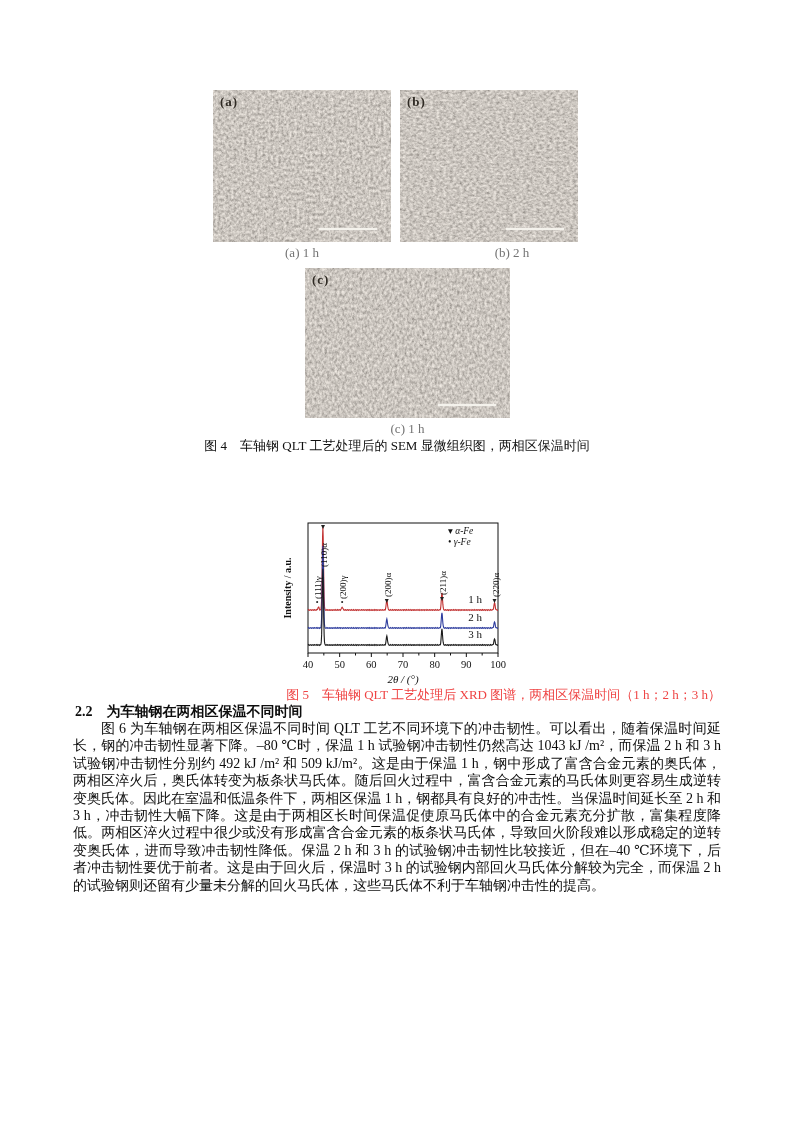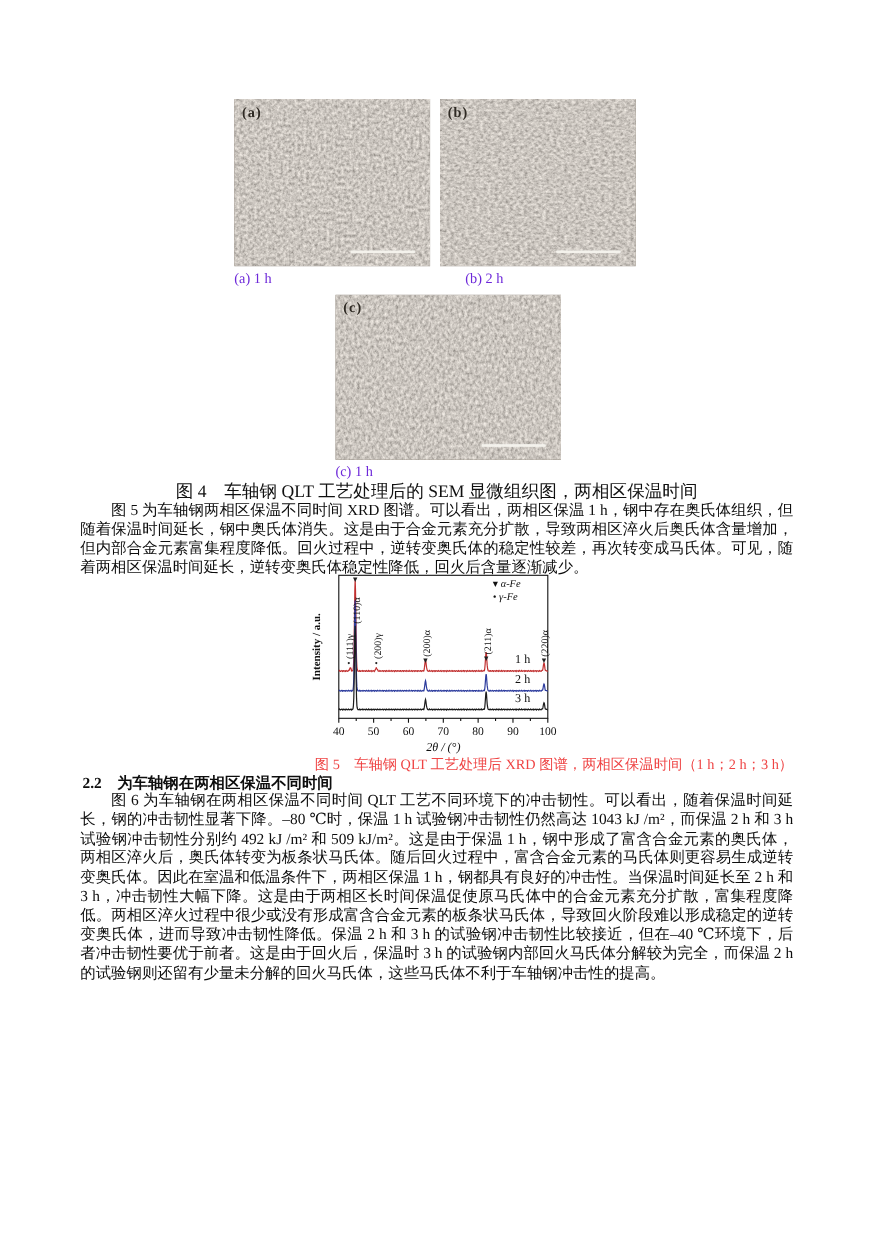--- a/index.html
+++ b/index.html
@@ -7,22 +7,22 @@
     position:relative;width:793px;height:1122px;margin:0 auto;background:#ffffff;
     font-family:"Liberation Serif","DejaVu Serif",serif;color:#111;overflow:hidden;
   }
   .sem-panel{position:absolute;overflow:hidden;background:#8d8478;}
   .sem-panel svg{position:absolute;left:0;top:0;}
   .panel-tag{
     position:absolute;left:7px;top:4px;font-weight:bold;font-size:13px;color:#2f2a24;
     text-shadow:0 0 2px rgba(230,225,215,.6);letter-spacing:1px;
   }
   .scalebar{position:absolute;right:14px;bottom:12px;width:58px;height:2px;background:#f4f2ec;box-shadow:0 0 1px #fff;}
-  .subcaption{position:absolute;text-align:left;font-size:13px;color:#6d28d9;}
-  .figcaption{position:absolute;left:73px;width:648px;text-align:center;font-size:16px;color:#101010;font-family:Liberation Serif, serif;}
+  .subcaption{position:absolute;text-align:center;font-size:13px;color:#737373;}
+  .figcaption{position:absolute;left:73px;width:648px;text-align:center;font-size:13px;color:#101010;font-family:Liberation Serif, serif;}
   .figcaption-left{position:absolute;left:75px;width:646px;text-align:right;font-size:13px;color:#ef4444;}
   .para{
     position:absolute;left:73px;width:648px;font-size:14px;line-height:17.4px;
     text-align:justify;text-indent:2em;color:#0d0d0d;
   }
   .section-head{position:absolute;left:75px;width:646px;font-size:14px;font-weight:bold;color:#0d0d0d;}
   .section-head .sec-num{margin-right:14px;}
   #chart-wrap{position:absolute;left:281px;top:521px;width:235px;height:170px;}
 </style>
 </head>
@@ -66,21 +66,20 @@
       <rect x="0" y="0" width="205" height="150" filter="url(#semC)"></rect>
     </svg>
     <span class="panel-tag">(c)</span>
     <div class="scalebar"></div>
   </div>
 
   <div class="subcaption" style="left:305px;top:421px;width:205px">(c) 1 h</div>
 
   <div class="figcaption" style="top:437px">图 4　车轴钢 QLT 工艺处理后的 SEM 显微组织图，两相区保温时间</div>
 
-  <div class="para" style="top:456px">图 5 为车轴钢两相区保温不同时间 XRD 图谱。可以看出，两相区保温 1 h，钢中存在奥氏体组织，但随着保温时间延长，钢中奥氏体消失。这是由于合金元素充分扩散，导致两相区淬火后奥氏体含量增加，但内部合金元素富集程度降低。回火过程中，逆转变奥氏体的稳定性较差，再次转变成马氏体。可见，随着两相区保温时间延长，逆转变奥氏体稳定性降低，回火后含量逐渐减少。</div>
 
   <div id="chart-wrap">
     <svg id="xrd-svg" width="235" height="170">
         <rect x="27" y="2" width="190" height="130" fill="none" stroke="#111" stroke-width="1"></rect>
         <line x1="27" y1="132" x2="27" y2="136" stroke="#111" stroke-width="1"></line>
         <line x1="42.83333333333333" y1="132" x2="42.83333333333333" y2="134.5" stroke="#111" stroke-width="1"></line>
         <line x1="58.666666666666664" y1="132" x2="58.666666666666664" y2="136" stroke="#111" stroke-width="1"></line>
         <line x1="74.5" y1="132" x2="74.5" y2="134.5" stroke="#111" stroke-width="1"></line>
         <line x1="90.33333333333333" y1="132" x2="90.33333333333333" y2="136" stroke="#111" stroke-width="1"></line>
         <line x1="106.16666666666667" y1="132" x2="106.16666666666667" y2="134.5" stroke="#111" stroke-width="1"></line>

